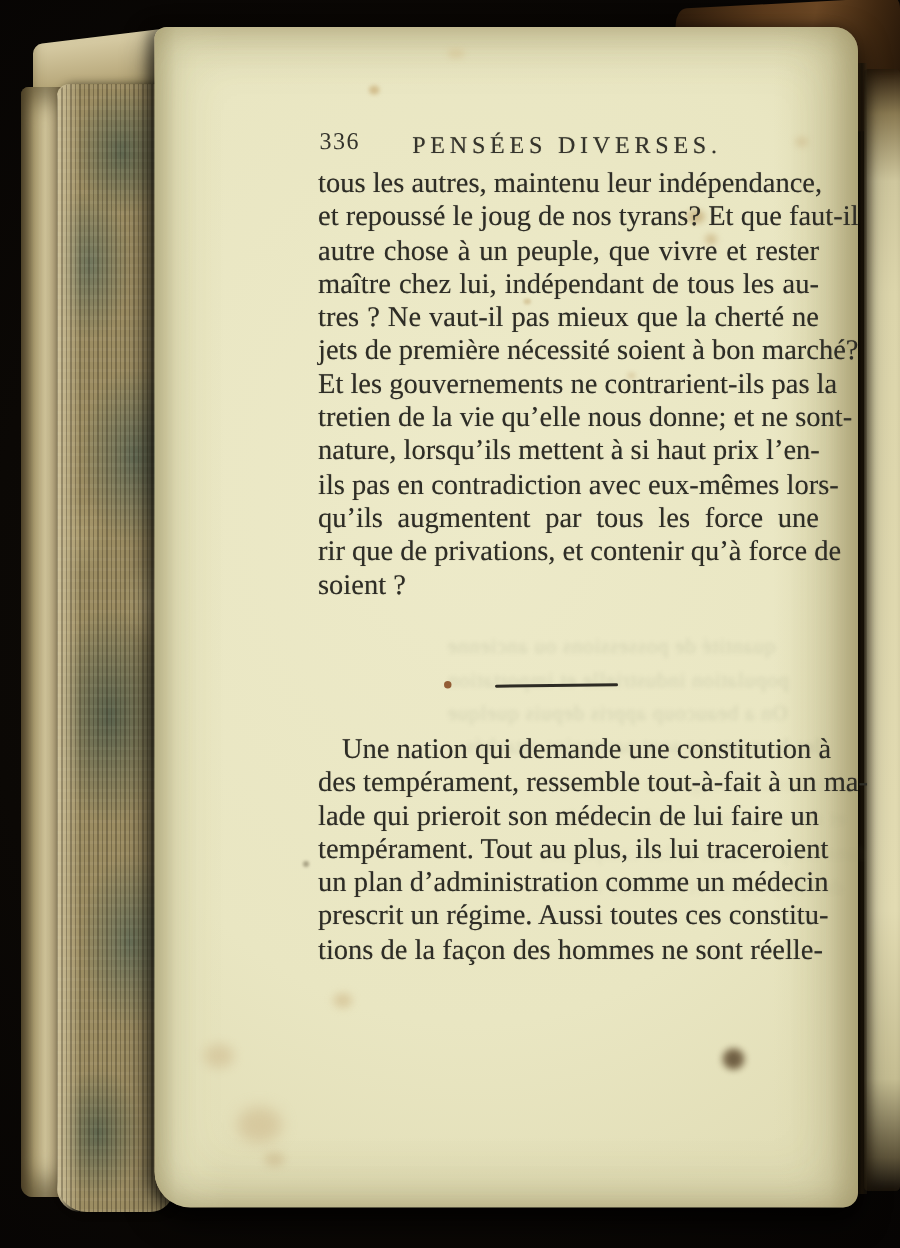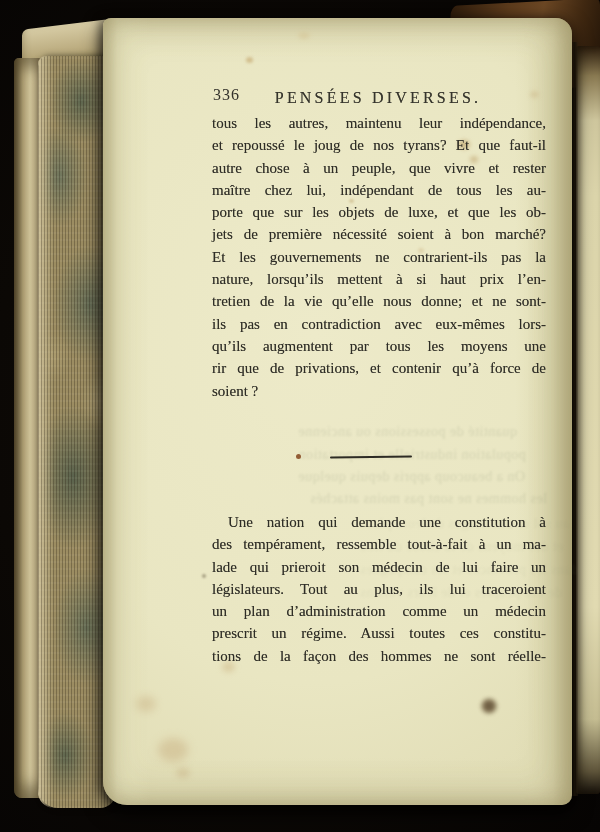--- a/index.html
+++ b/index.html
@@ -84,23 +84,23 @@
   .page-number{
     position:absolute;left:213px;top:86px;font-size:16px;color:#33322b;
     letter-spacing:1px;z-index:7;
   }
   .running-title{
     position:absolute;left:211px;top:89px;width:334px;text-align:center;
     font-size:16px;letter-spacing:3.2px;color:#35342c;z-index:7;
     text-shadow:0 0 .5px rgba(43,42,35,.55);
   }
   .para{position:absolute;left:212px;width:334px;z-index:7;color:#2e2d26;
-    font-size:15px;text-shadow:0 0 .5px rgba(43,42,35,.5);}
+    font-size:19px;text-shadow:0 0 .5px rgba(43,42,35,.5);}
   #para1{top:112px;}
-  #para2{top:511px;font-family:Liberation Serif, serif;}
+  #para2{top:489px;font-family:Liberation Serif, serif;}
   .line{
     height:22.3px;line-height:22.3px;white-space:nowrap;
     text-align:justify;text-align-last:justify;overflow:visible;
   }
   .line.short{text-align-last:left;}
   .line.indent{padding-left:16px;}
   .section-divider{
     position:absolute;left:330px;top:456px;width:82px;height:2px;
     background:#2d2b24;transform:rotate(-.6deg);z-index:7;border-radius:1px;
   }
@@ -140,38 +140,38 @@
   <div class="ghost weak" style="left:360px;top:585px;">de ces peuples et de leurs voisins</div>
 
   <div class="page-number">336</div>
   <div class="running-title">PENSÉES DIVERSES.</div>
 
   <div class="para" id="para1">
     <div class="line">tous les autres, maintenu leur indépendance,</div>
     <div class="line">et repoussé le joug de nos tyrans? Et que faut-il</div>
     <div class="line">autre chose à un peuple, que vivre et rester</div>
     <div class="line">maître chez lui, indépendant de tous les au-</div>
-    <div class="line">porte que sur les objets de luxe, et que les ob-</div>
+    <div class="line">tres ? Ne vaut-il pas mieux que la cherté ne</div>
     <div class="line">jets de première nécessité soient à bon marché?</div>
     <div class="line">Et les gouvernements ne contrarient-ils pas la</div>
+    <div class="line">tretien de la vie qu’elle nous donne; et ne sont-</div>
     <div class="line">nature, lorsqu’ils mettent à si haut prix l’en-</div>
-    <div class="line">tretien de la vie qu’elle nous donne; et ne sont-</div>
     <div class="line">ils pas en contradiction avec eux-mêmes lors-</div>
-    <div class="line">qu’ils augmentent par tous les moyens une</div>
+    <div class="line">qu’ils augmentent par tous les force une</div>
     <div class="line">rir que de privations, et contenir qu’à force de</div>
     <div class="line short">soient ?</div>
   </div>
 
   <div class="section-divider"></div>
 
   <div class="para" id="para2">
     <div class="line indent">Une nation qui demande une constitution à</div>
     <div class="line">des tempérament, ressemble tout-à-fait à un ma-</div>
     <div class="line">lade qui prieroit son médecin de lui faire un</div>
-    <div class="line">législateurs. Tout au plus, ils lui traceroient</div>
+    <div class="line">tempérament. Tout au plus, ils lui traceroient</div>
     <div class="line">un plan d’administration comme un médecin</div>
     <div class="line">prescrit un régime. Aussi toutes ces constitu-</div>
     <div class="line">tions de la façon des hommes ne sont réelle-</div>
   </div>
 
   <div class="spot" style="left:296px;top:454px;width:5px;height:5px;background:#8a4f26;filter:blur(.5px);opacity:.9;"></div>
   <div class="spot" style="left:480px;top:698px;width:18px;height:16px;background:radial-gradient(circle,#4e3e28 0%,#6a5638 45%,rgba(106,86,56,0) 75%);filter:blur(2px);opacity:.85;"></div>
   <div class="spot" style="left:458px;top:140px;width:12px;height:9px;background:#c2a873;filter:blur(2px);opacity:.7;"></div>
   <div class="spot" style="left:470px;top:156px;width:8px;height:7px;background:#c2a873;filter:blur(2px);opacity:.6;"></div>
   <div class="spot" style="left:246px;top:57px;width:7px;height:6px;background:#c9ae78;filter:blur(1.5px);opacity:.7;"></div>

